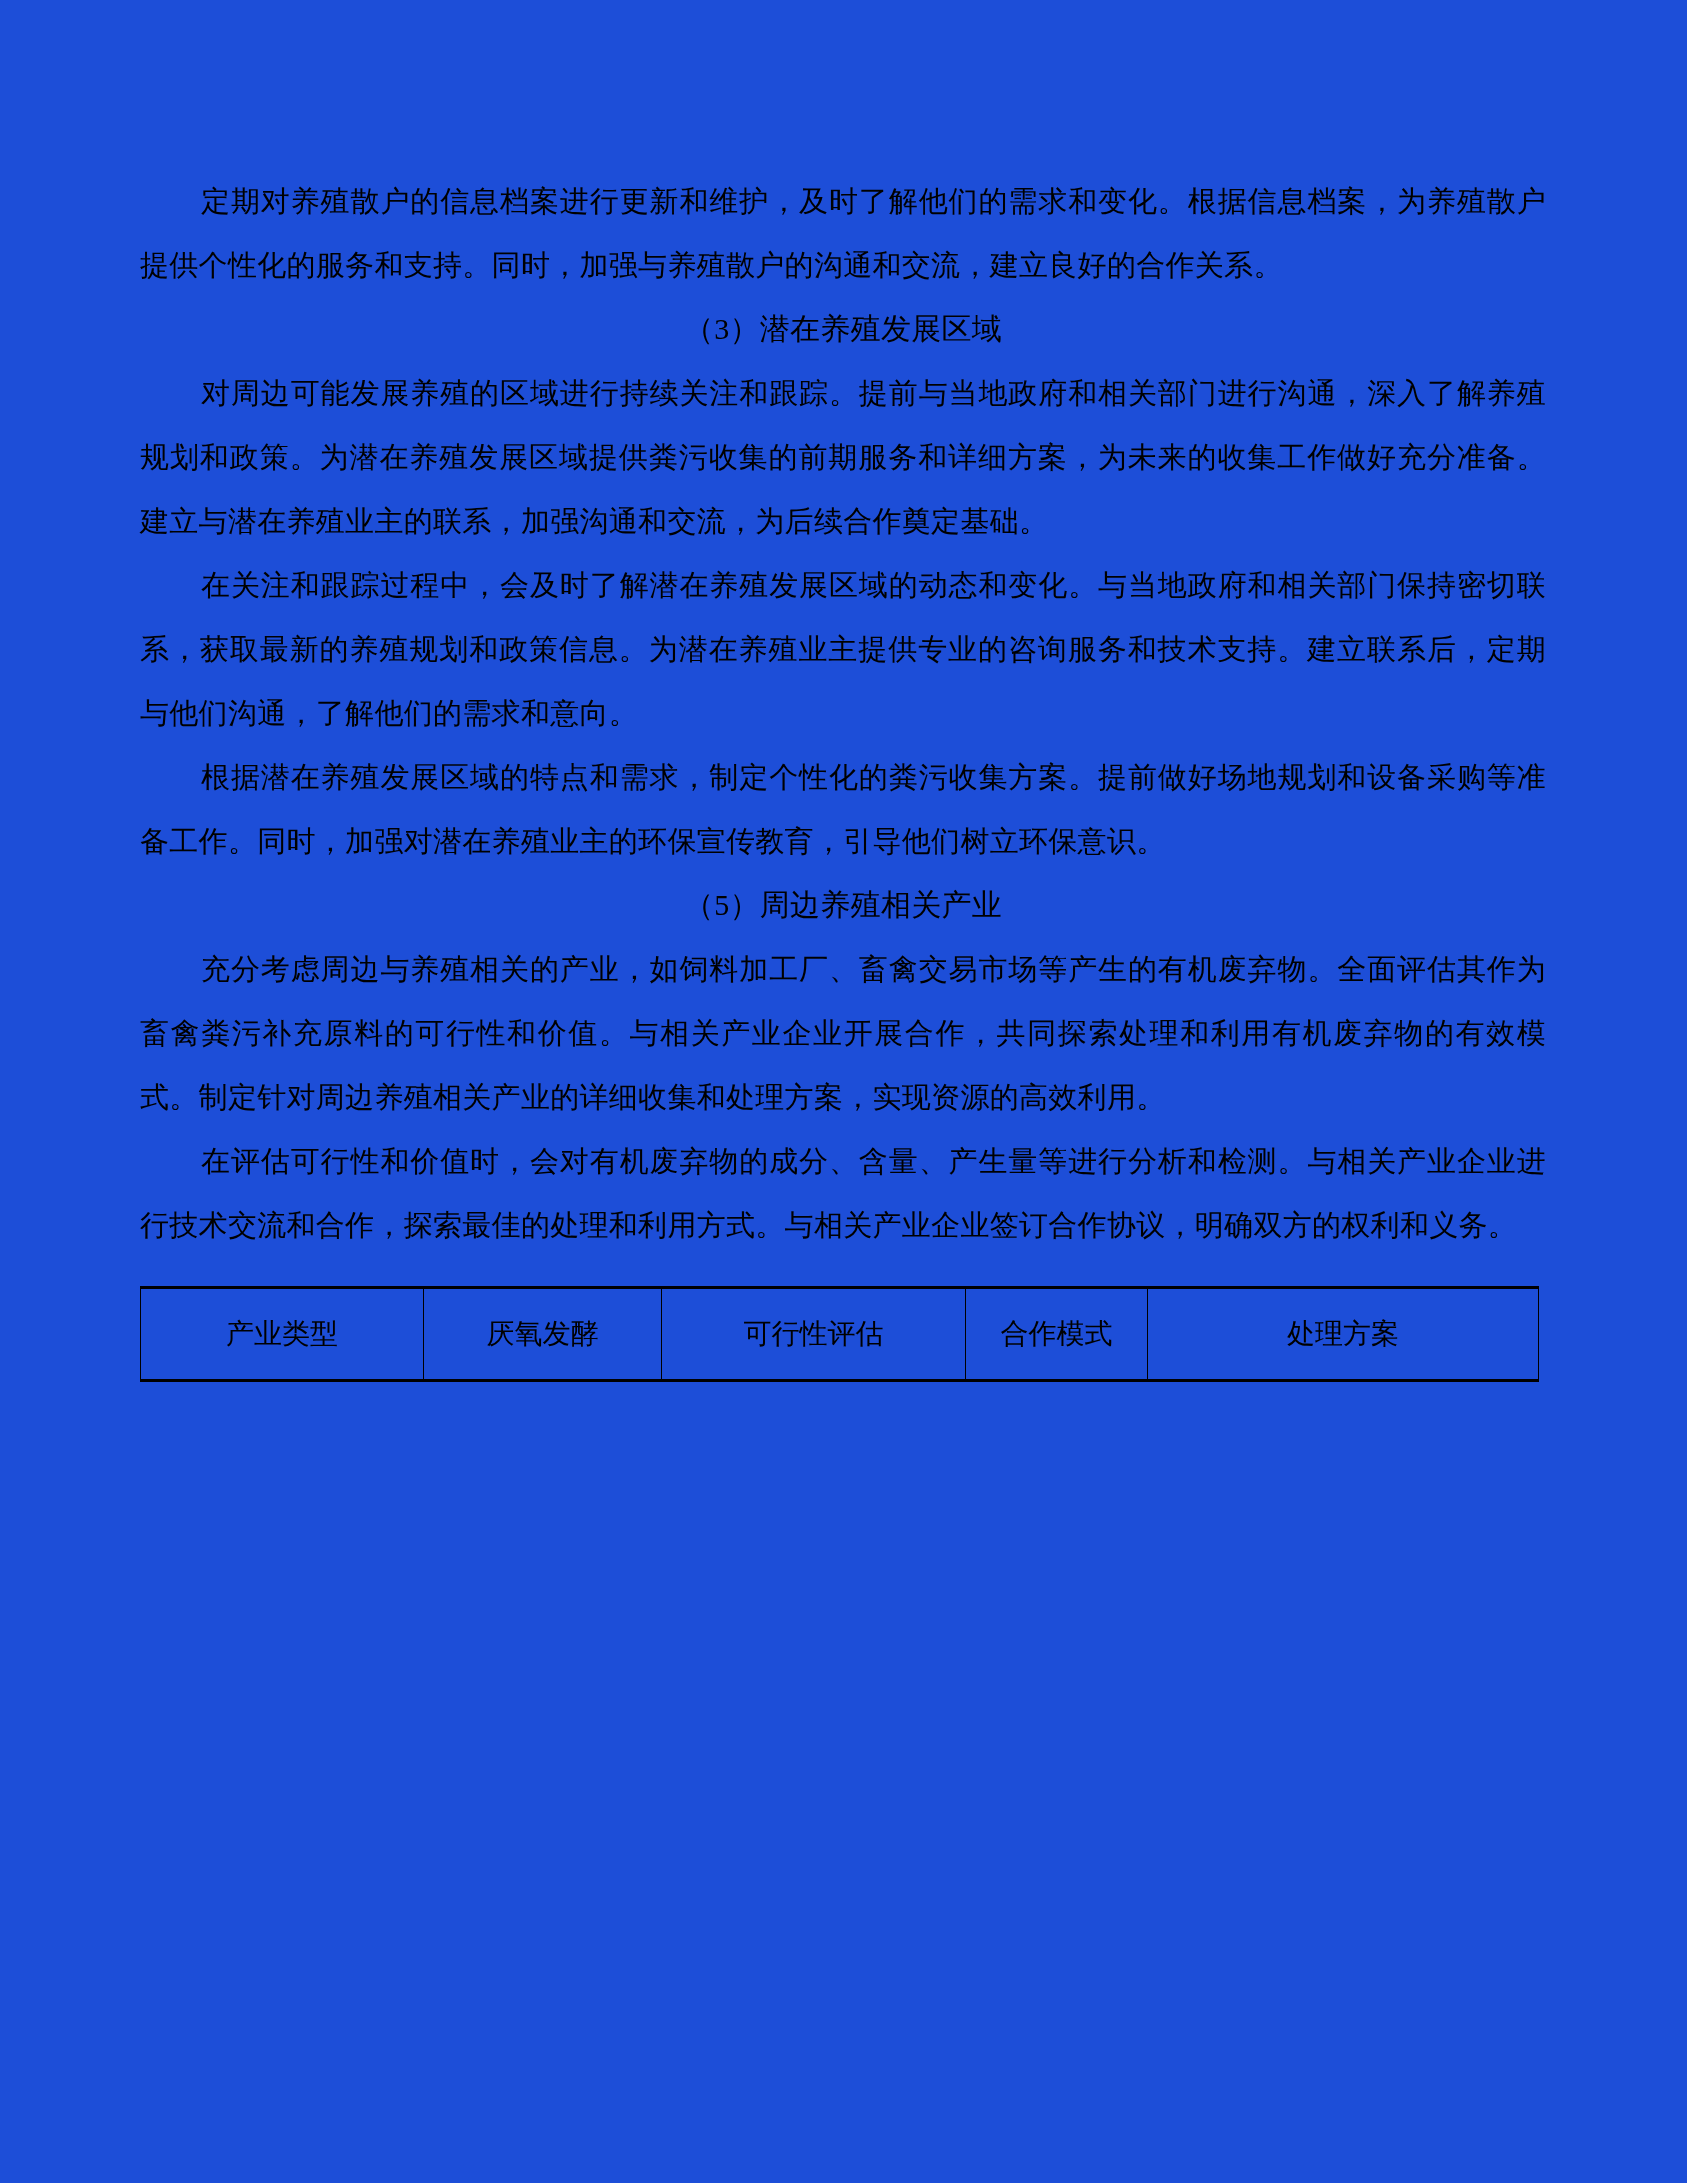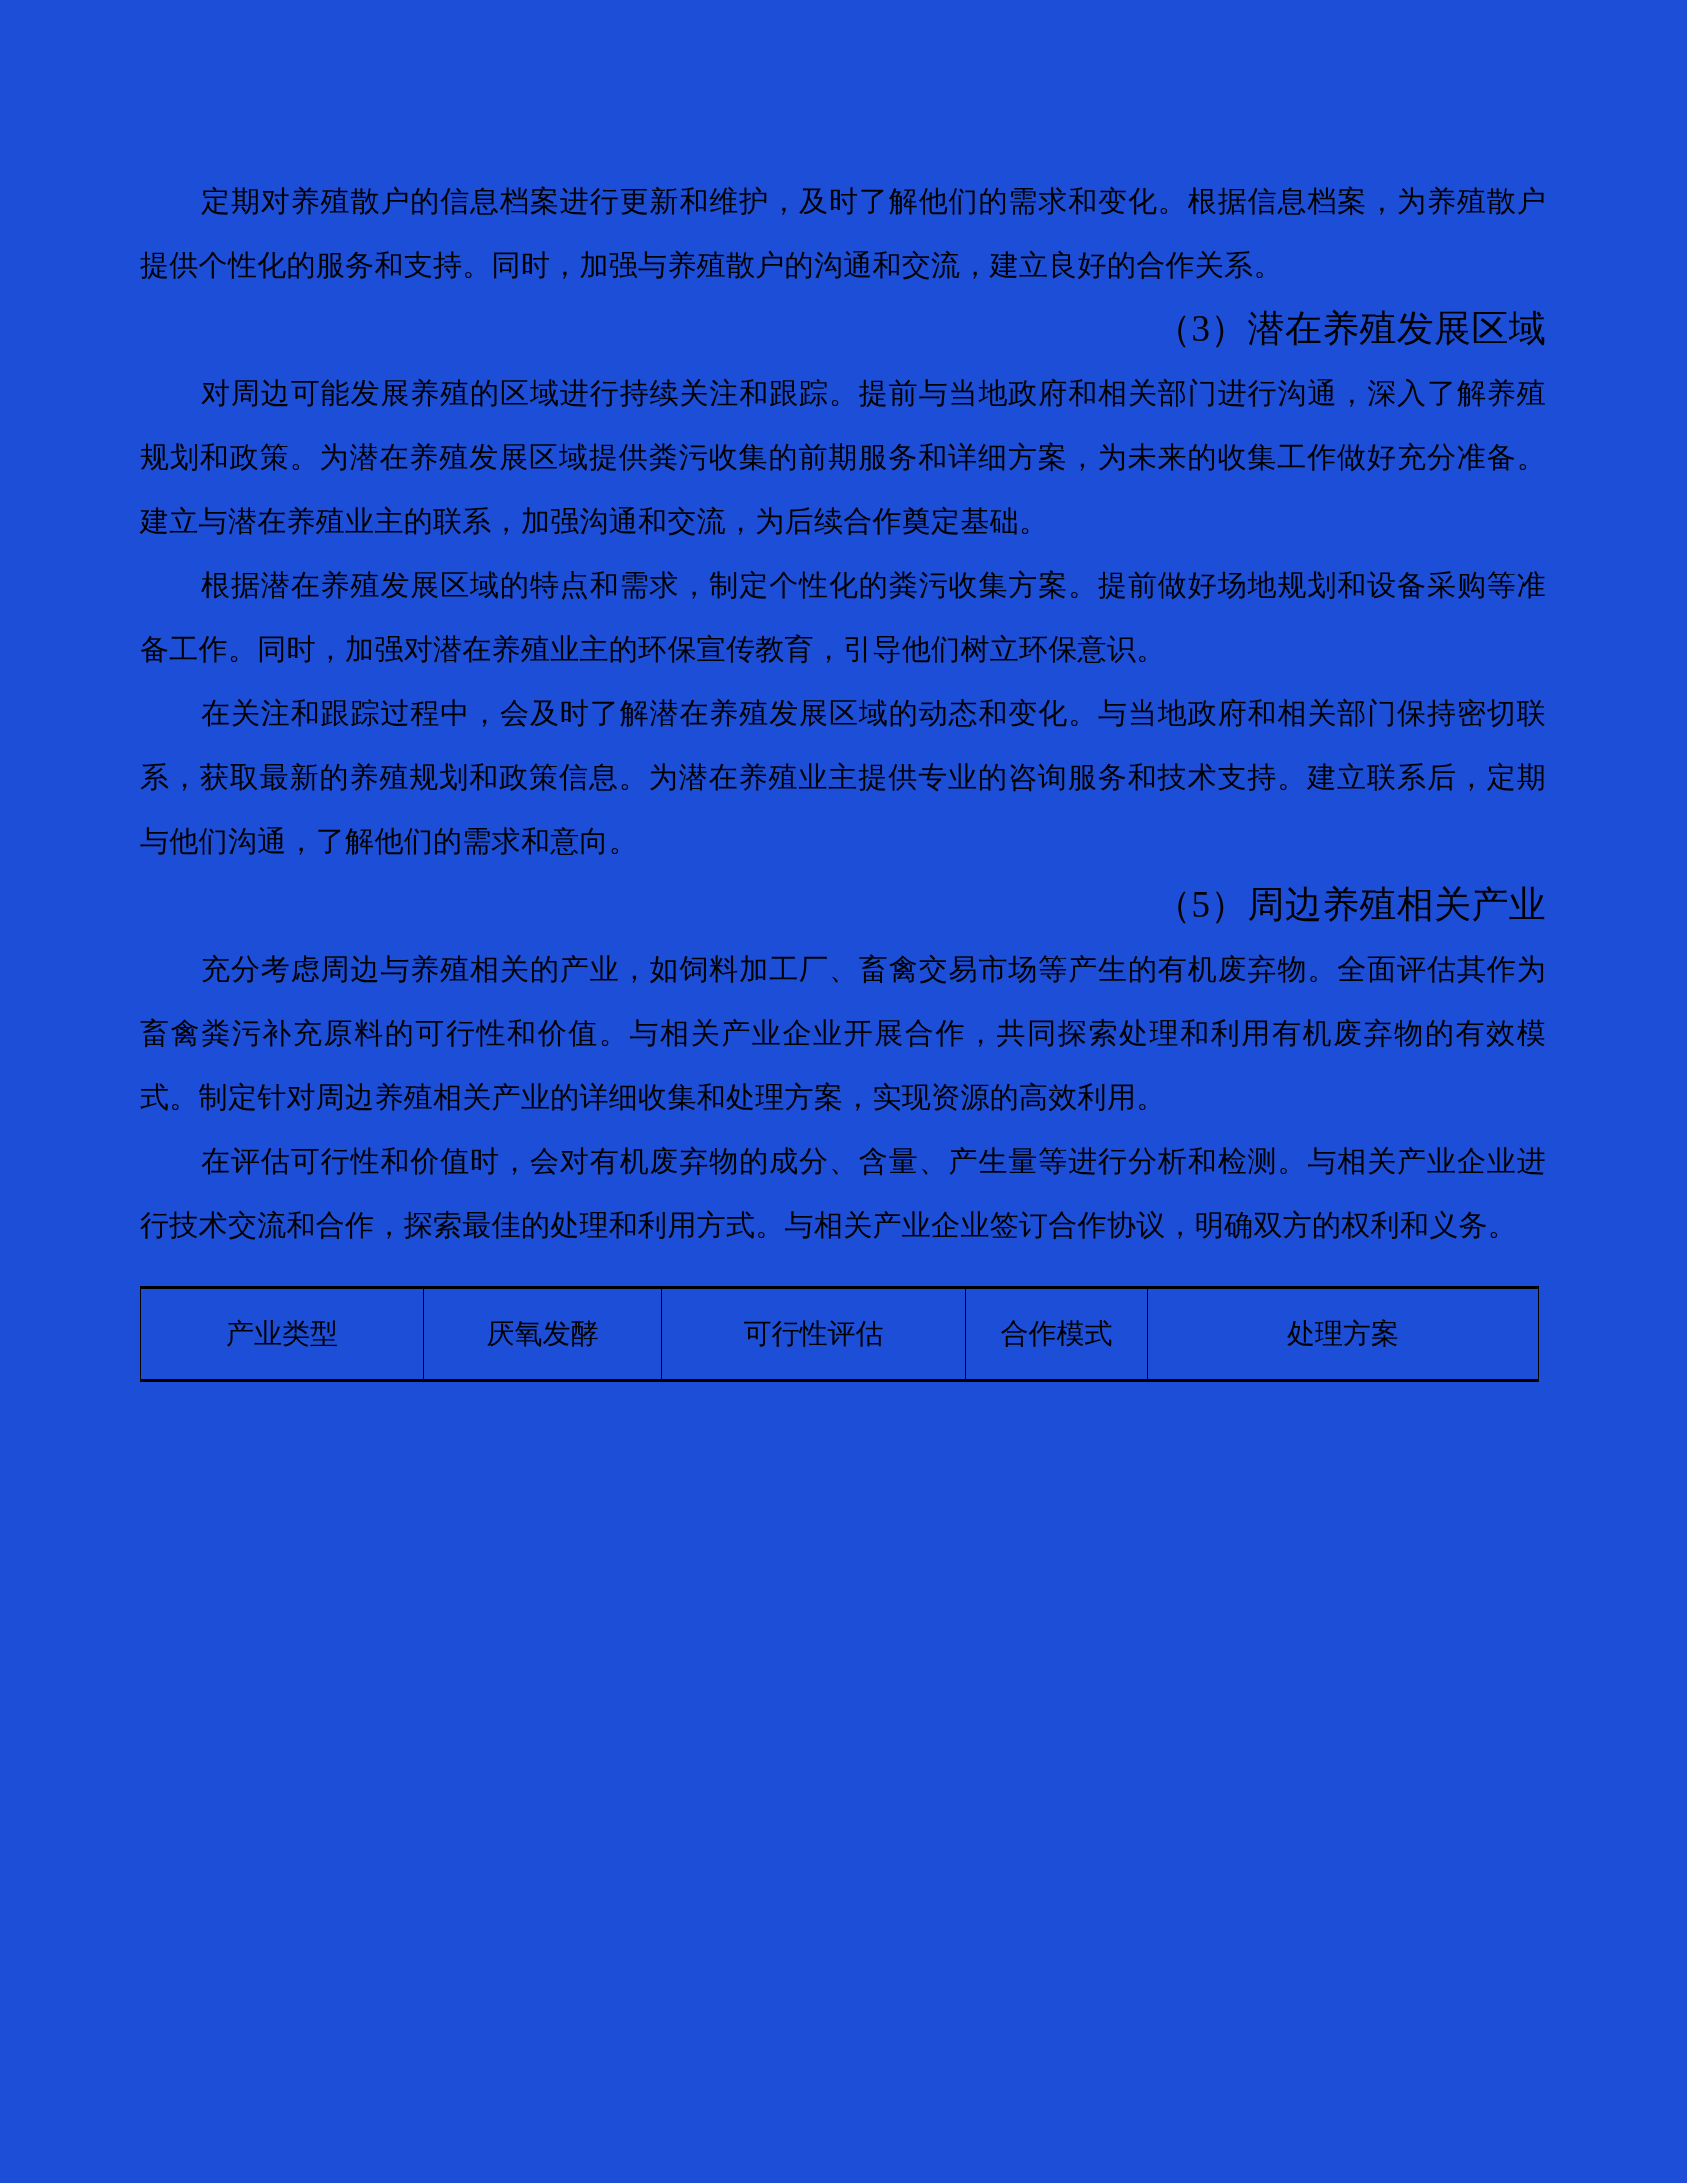--- a/index.html
+++ b/index.html
@@ -32,24 +32,24 @@
     font-size: 29px;
     line-height: 64px;
     text-align: justify;
     text-justify: inter-ideograph;
     text-indent: 61px;
     letter-spacing: 0.3px;
     word-break: break-all;
   }
   p.heading {
     margin: 0;
-    font-size: 37px;
+    font-size: 30px;
     line-height: 64px;
     text-indent: 0;
-    text-align: right;
+    text-align: center;
     letter-spacing: 0.3px;
   }
 
   table.data-table {
     border-collapse: collapse;
     width: 1399px;
     margin-top: 29px;
     table-layout: fixed;
     padding-left: 15px;
   }
@@ -80,23 +80,23 @@
 
 <div class="page">
   <div class="content">
 
     <p class="para">定期对养殖散户的信息档案进行更新和维护，及时了解他们的需求和变化。根据信息档案，为养殖散户提供个性化的服务和支持。同时，加强与养殖散户的沟通和交流，建立良好的合作关系。</p>
 
     <p class="heading">（3）潜在养殖发展区域</p>
 
     <p class="para">对周边可能发展养殖的区域进行持续关注和跟踪。提前与当地政府和相关部门进行沟通，深入了解养殖规划和政策。为潜在养殖发展区域提供粪污收集的前期服务和详细方案，为未来的收集工作做好充分准备。建立与潜在养殖业主的联系，加强沟通和交流，为后续合作奠定基础。</p>
 
+    <p class="para">在关注和跟踪过程中，会及时了解潜在养殖发展区域的动态和变化。与当地政府和相关部门保持密切联系，获取最新的养殖规划和政策信息。为潜在养殖业主提供专业的咨询服务和技术支持。建立联系后，定期与他们沟通，了解他们的需求和意向。</p>
+
     <p class="para">根据潜在养殖发展区域的特点和需求，制定个性化的粪污收集方案。提前做好场地规划和设备采购等准备工作。同时，加强对潜在养殖业主的环保宣传教育，引导他们树立环保意识。</p>
-
-    <p class="para">在关注和跟踪过程中，会及时了解潜在养殖发展区域的动态和变化。与当地政府和相关部门保持密切联系，获取最新的养殖规划和政策信息。为潜在养殖业主提供专业的咨询服务和技术支持。建立联系后，定期与他们沟通，了解他们的需求和意向。</p>
 
     <p class="heading">（5）周边养殖相关产业</p>
 
     <p class="para">充分考虑周边与养殖相关的产业，如饲料加工厂、畜禽交易市场等产生的有机废弃物。全面评估其作为畜禽粪污补充原料的可行性和价值。与相关产业企业开展合作，共同探索处理和利用有机废弃物的有效模式。制定针对周边养殖相关产业的详细收集和处理方案，实现资源的高效利用。</p>
 
     <p class="para">在评估可行性和价值时，会对有机废弃物的成分、含量、产生量等进行分析和检测。与相关产业企业进行技术交流和合作，探索最佳的处理和利用方式。与相关产业企业签订合作协议，明确双方的权利和义务。</p>
 
 
     <table class="data-table">
       <colgroup>

